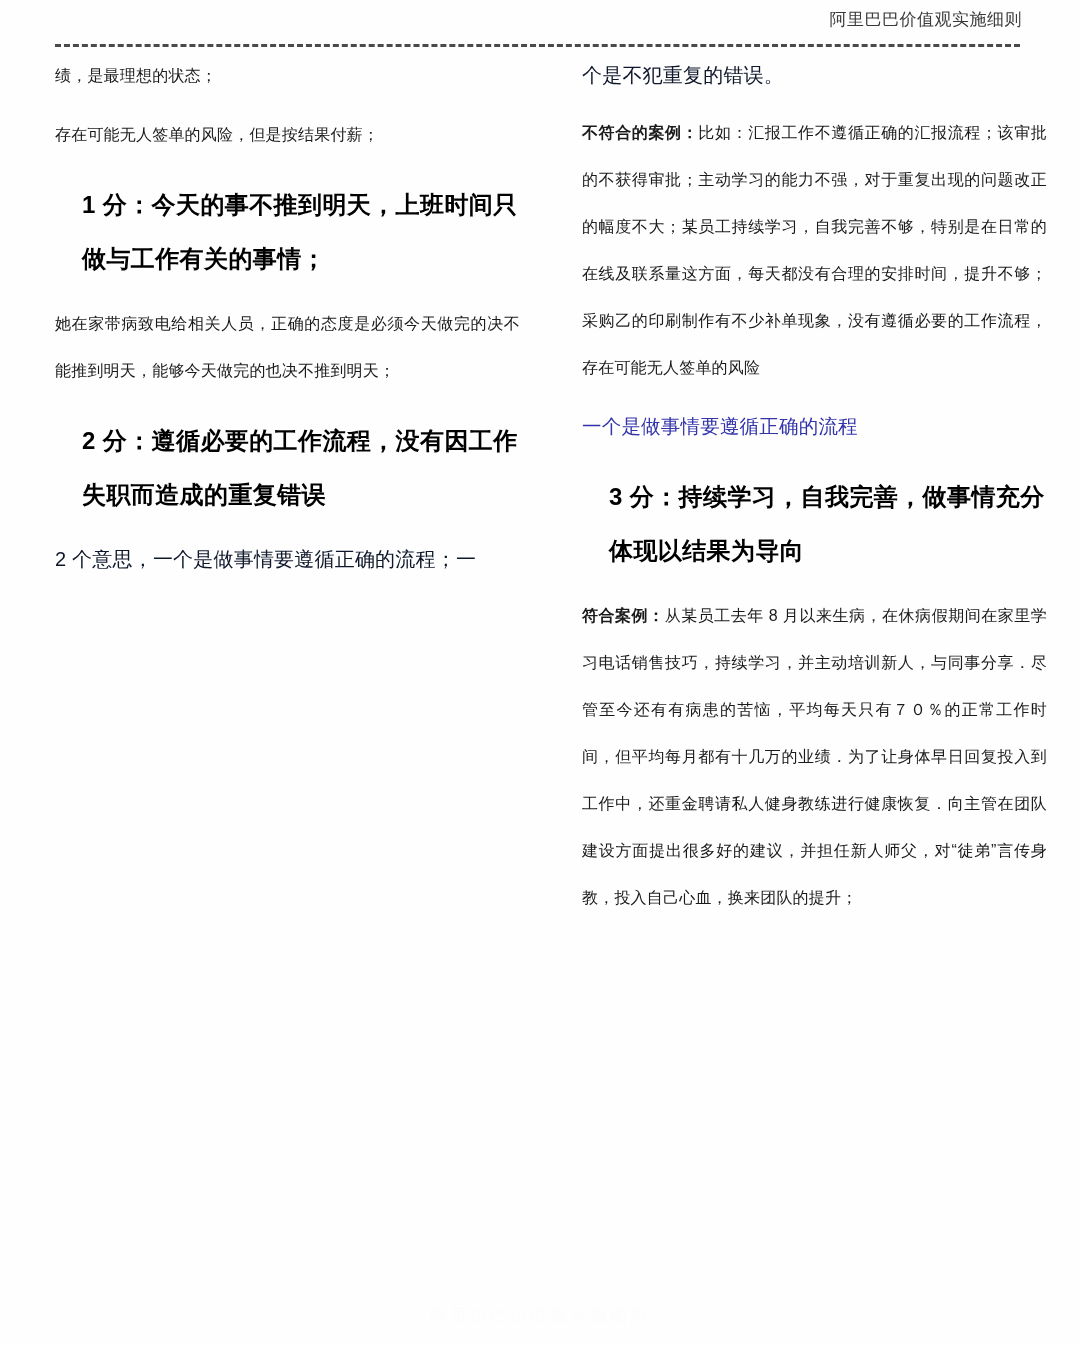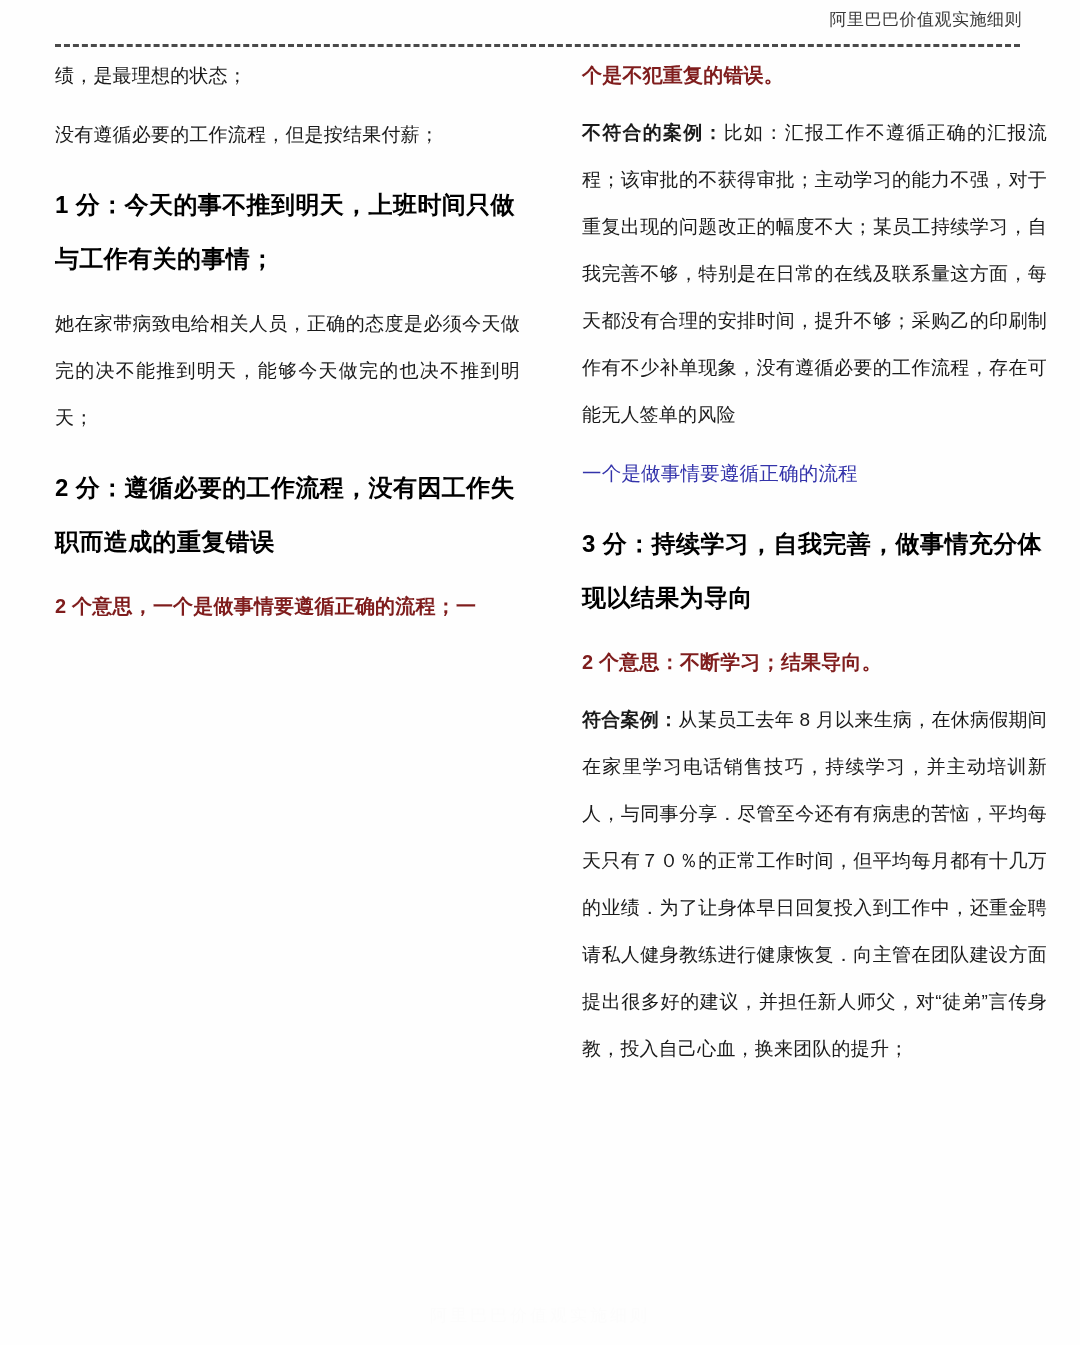--- a/index.html
+++ b/index.html
@@ -63,48 +63,49 @@
     width: 465px;
     flex: 0 0 465px;
   }
 
   
   p, h2, h3 {
     margin: 0;
   }
 
   .para {
-    font-size: 19px;
+    font-size: 16px;
     line-height: 47px;
     color: #1a1a1a;
     text-align: justify;
     text-justify: inter-ideograph;
     letter-spacing: 0.2px;
     margin-bottom: 12px;
   }
   .para .lead {
     font-weight: bold;
     margin-top: 20px;
   }
 
   .heading {
     font-size: 24px;
     font-weight: bold;
     line-height: 54px;
     color: #000000;
     letter-spacing: 0.4px;
     margin-top: 20px;
     margin-bottom: 14px;
+    margin-left: 27px;
   }
 
   .subheading {
     font-size: 20px;
-    font-weight: bold;
+    font-weight: normal;
     line-height: 47px;
-    color: #7f1d1d;
+    color: #0f172a;
     letter-spacing: 0.2px;
     margin-bottom: 10px;
   }
 
   .note-blue {
     font-size: 19.5px;
     line-height: 47px;
     color: #3333aa;
     letter-spacing: 0.2px;
     margin-bottom: 8px;
@@ -132,21 +133,21 @@
     <div class="header-title">阿里巴巴价值观实施细则</div>
     <div class="header-rule"></div>
   </div>
 
   <div class="columns">
 
     <div class="column">
 
       <p class="para">绩，是最理想的状态；</p>
 
-      <p class="para">没有遵循必要的工作流程，但是按结果付薪；</p>
+      <p class="para">存在可能无人签单的风险，但是按结果付薪；</p>
 
       <h2 class="heading">1 分：今天的事不推到明天，上班时间只做与工作有关的事情；</h2>
 
       <p class="para">她在家带病致电给相关人员，正确的态度是必须今天做完的决不能推到明天，能够今天做完的也决不推到明天；</p>
 
 
 
 
       <h2 class="heading">2 分：遵循必要的工作流程，没有因工作失职而造成的重复错误</h2>
 
@@ -159,21 +160,20 @@
       <h3 class="subheading">个是不犯重复的错误。</h3>
 
       <p class="para">
         <span class="lead">不符合的案例：</span><span>比如：汇报工作不遵循正确的汇报流程；该审批的不获得审批；主动学习的能力不强，对于重复出现的问题改正的幅度不大；某员工持续学习，自我完善不够，特别是在日常的在线及联系量这方面，每天都没有合理的安排时间，提升不够；采购乙的印刷制作有不少补单现象，没有遵循必要的工作流程，存在可能无人签单的风险</span>
       </p>
 
       <p class="note-blue">一个是做事情要遵循正确的流程</p>
 
       <h2 class="heading">3 分：持续学习，自我完善，做事情充分体现以结果为导向</h2>
 
-      <h3 class="subheading">2 个意思：不断学习；结果导向。</h3>
 
       <p class="para">
         <span class="lead">符合案例：</span><span>从某员工去年 8 月以来生病，在休病假期间在家里学习电话销售技巧，持续学习，并主动培训新人，与同事分享．尽管至今还有有病患的苦恼，平均每天只有７０％的正常工作时间，但平均每月都有十几万的业绩．为了让身体早日回复投入到工作中，还重金聘请私人健身教练进行健康恢复．向主管在团队建设方面提出很多好的建议，并担任新人师父，对“徒弟”言传身教，投入自己心血，换来团队的提升；</span>
       </p>
 
     </div>
   </div>
 
   <div class="watermark">阿里巴巴价值观实施细则</div>
 

